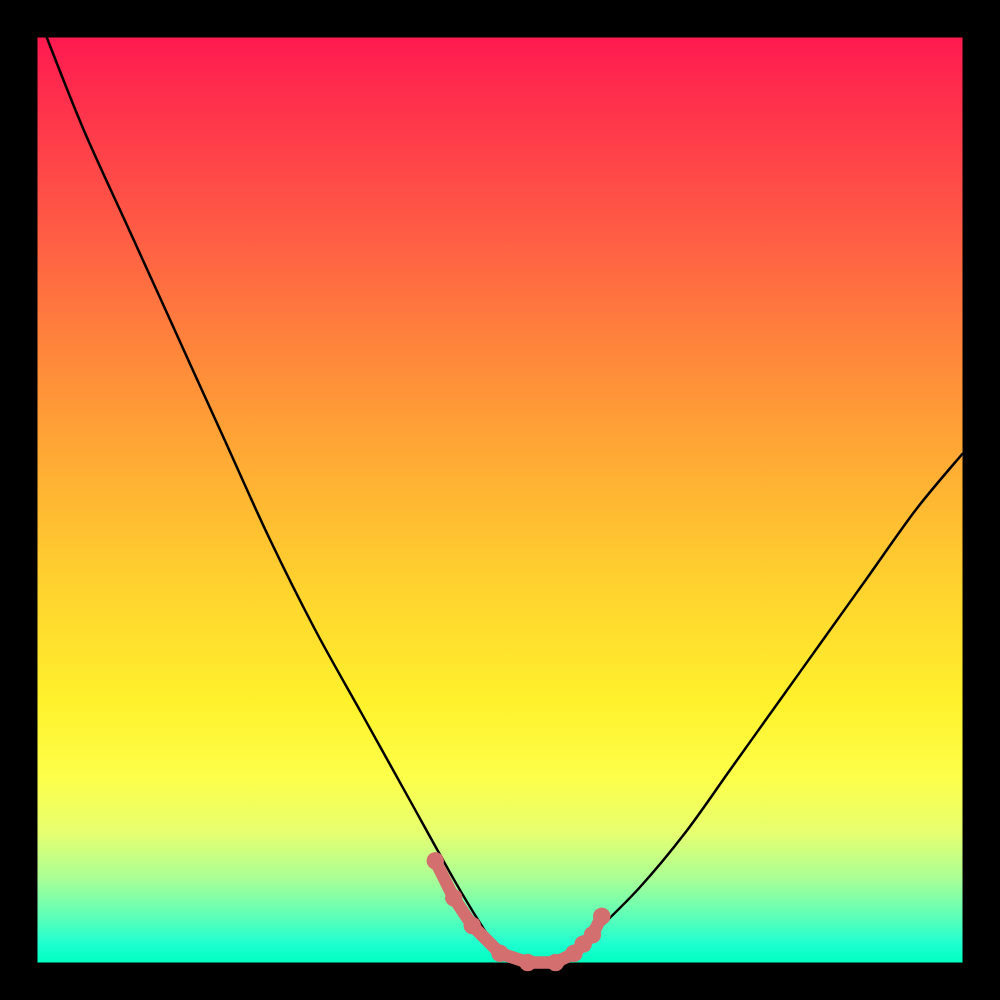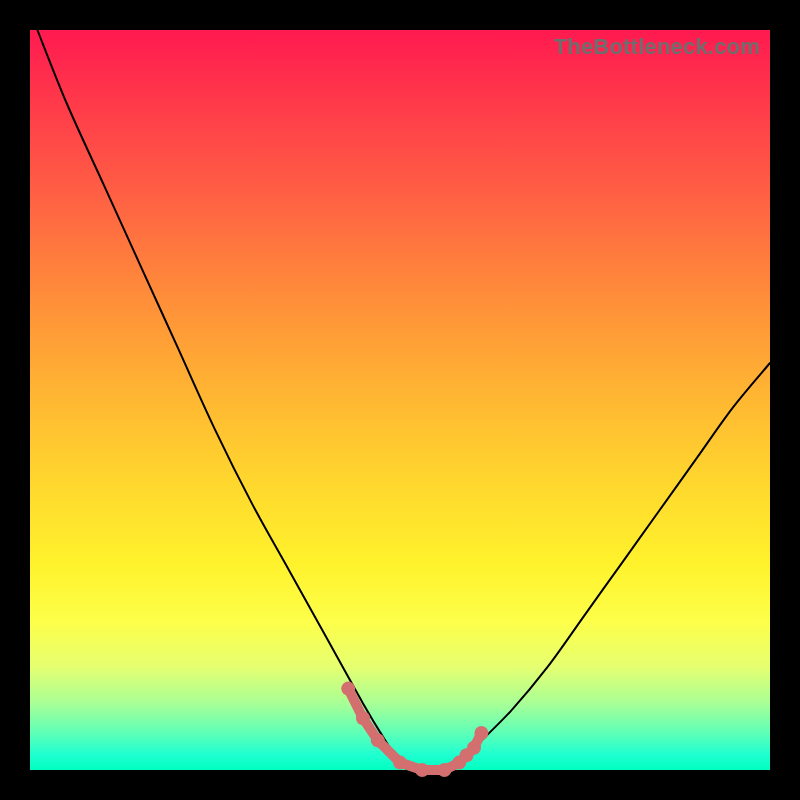--- a/index.html
+++ b/index.html
@@ -74,21 +74,20 @@
     stroke-width: 10;
     stroke-linecap: round;
   }
 </style>
 </head>
 <body>
 
 <div class="frame">
   <div class="plot-area">
 
-    <div class="watermark">TheBottleneck.com</div>
 
     <svg class="curve" viewBox="0 0 740 740" preserveAspectRatio="none">
       <path class="main" d="M 7.4 0 C 12.333333333333334 12.333333333333334, 25.9 48.10000000000001, 37 74 C 48.1 99.89999999999999, 61.666666666666664 128.26666666666665, 74 155.39999999999998 C 86.33333333333333 182.5333333333333, 98.66666666666667 209.6666666666666, 111 236.79999999999995 C 123.33333333333333 263.9333333333333, 135.66666666666666 291.0666666666667, 148 318.20000000000005 C 160.33333333333334 345.33333333333337, 172.66666666666666 373.7, 185 399.59999999999997 C 197.33333333333334 425.49999999999994, 209.66666666666666 450.1666666666667, 222 473.6 C 234.33333333333334 497.03333333333336, 246.66666666666666 518, 259 540.2 C 271.3333333333333 562.4000000000001, 283.6666666666667 584.5999999999999, 296 606.8 C 308.3333333333333 629, 323.1333333333333 656.1333333333333, 333 673.4 C 342.8666666666667 690.6666666666666, 349.0333333333333 700.5333333333333, 355.2 710.4 C 361.3666666666667 720.2666666666667, 365.06666666666666 727.6666666666667, 370 732.6 C 374.93333333333334 737.5333333333333, 378.6333333333333 738.7666666666667, 384.8 740 C 390.9666666666667 741.2333333333333, 399.6000000000001 741.2333333333333, 407.00000000000006 740 C 414.40000000000003 738.7666666666667, 423.0333333333333 736.3000000000001, 429.2 732.6 C 435.3666666666667 728.9, 435.3666666666667 726.4333333333333, 444 717.8 C 452.6333333333333 709.1666666666666, 468.6666666666667 694.3666666666666, 481 680.8 C 493.3333333333333 667.2333333333333, 505.6666666666667 652.4333333333333, 518 636.4 C 530.3333333333334 620.3666666666667, 542.6666666666666 601.8666666666667, 555 584.6 C 567.3333333333334 567.3333333333334, 579.6666666666666 550.0666666666666, 592 532.8 C 604.3333333333334 515.5333333333333, 616.6666666666666 498.26666666666665, 629 481 C 641.3333333333334 463.73333333333335, 653.6666666666666 446.46666666666664, 666 429.2 C 678.3333333333334 411.93333333333334, 690.6666666666666 393.4333333333334, 703 377.40000000000003 C 715.3333333333334 361.3666666666667, 733.8333333333334 340.4, 740 332.99999999999994"></path>
       <g>
           <path class="marker-line" d="M 318.2 658.6 L 333 688.2 L 347.79999999999995 710.4 L 370 732.6 L 392.20000000000005 740 L 414.40000000000003 740 L 429.2 732.6 L 436.59999999999997 725.2 L 444 717.8 L 451.4 703"></path>
           <circle class="marker" cx="318.2" cy="658.6" r="7"></circle>
           <circle class="marker" cx="333" cy="688.2" r="7"></circle>
           <circle class="marker" cx="347.79999999999995" cy="710.4" r="7"></circle>
           <circle class="marker" cx="370" cy="732.6" r="7"></circle>
           <circle class="marker" cx="392.20000000000005" cy="740" r="7"></circle>

